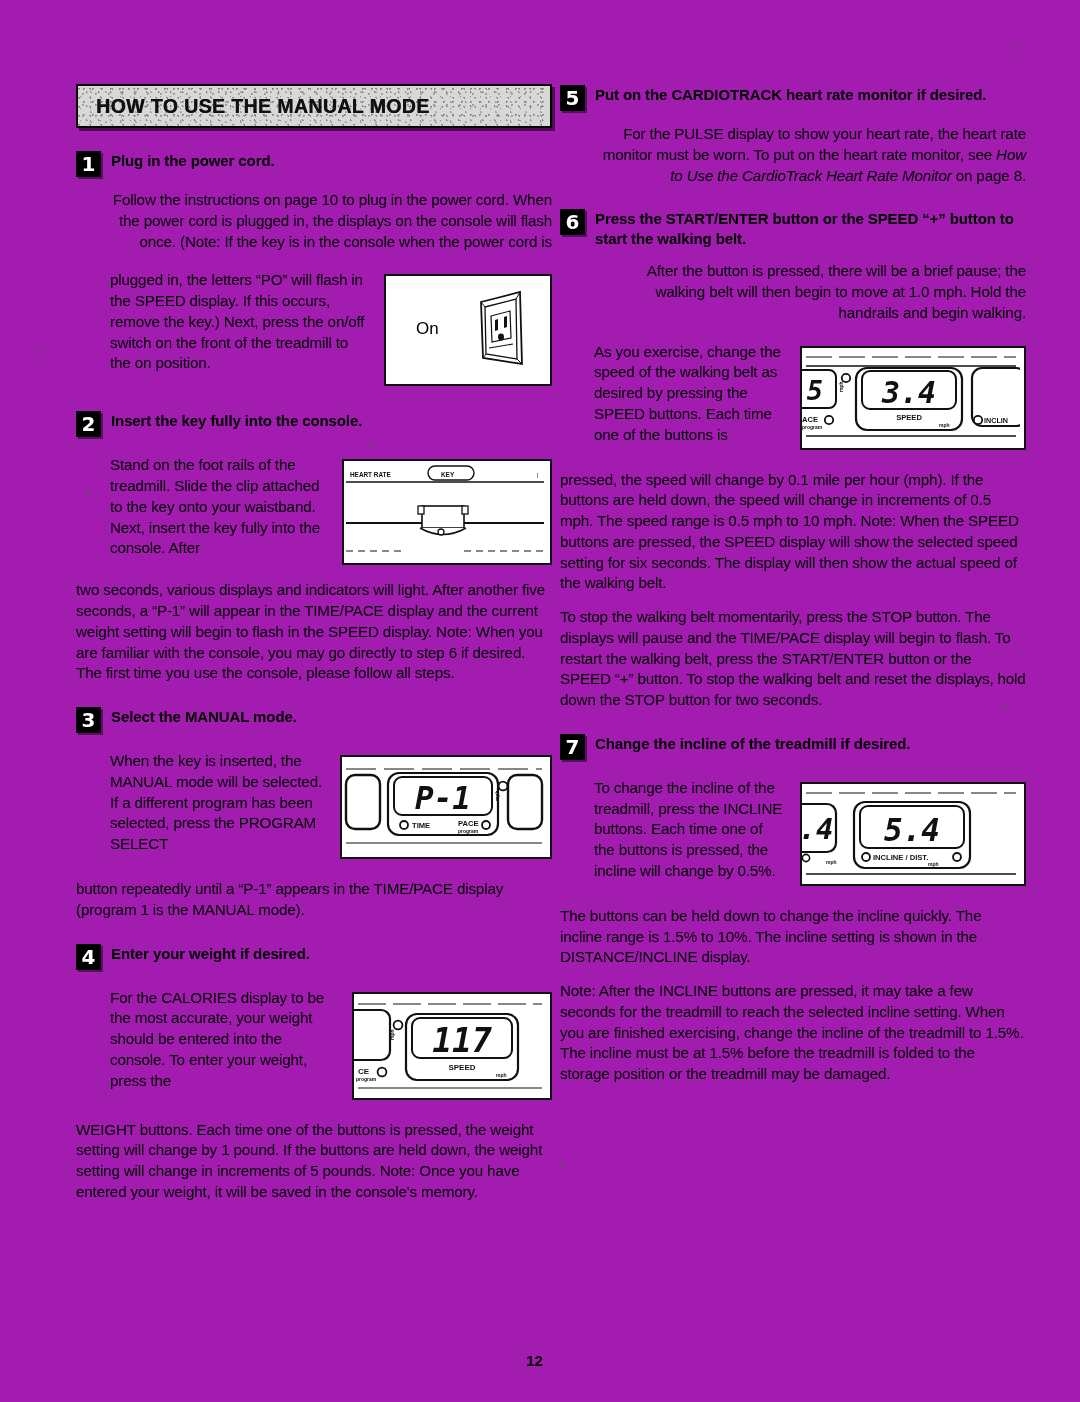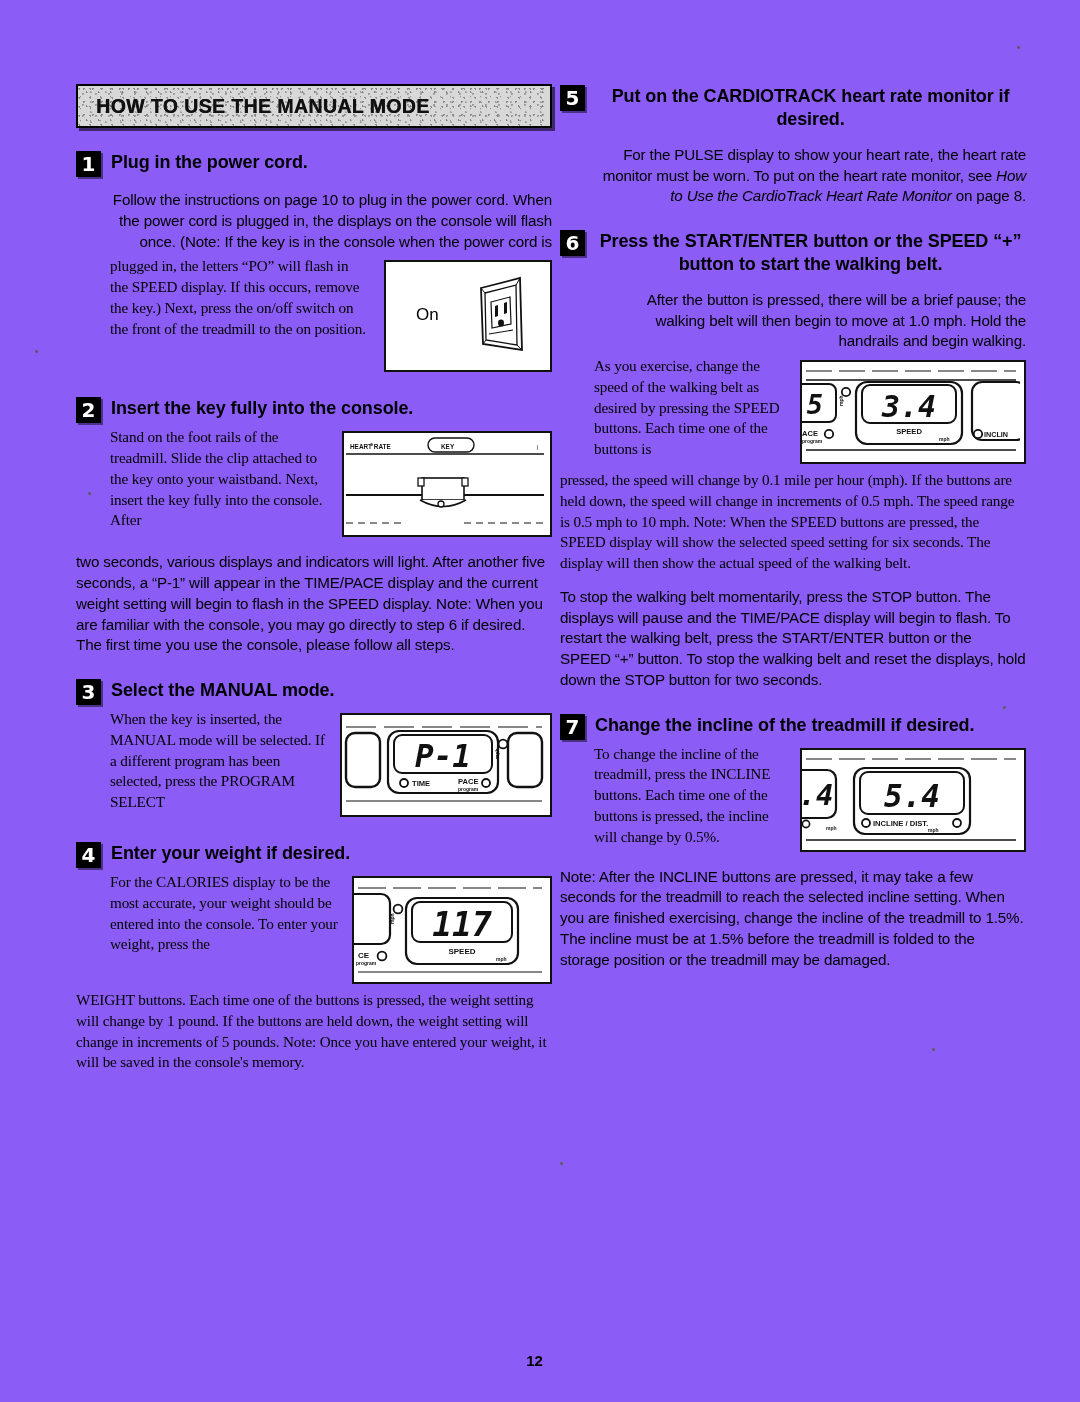--- a/index.html
+++ b/index.html
@@ -6,21 +6,21 @@
   body{
     width:1080px;height:1402px;
     background:#ffffff;
     font-family:"Liberation Sans", sans-serif;
     color:#000;
     position:relative;
     overflow:hidden;
   }
   .page{
     position:absolute;inset:0;
-    background:#8b5cf6;
+    background:#a21caf;
   }
   
   .col{
     position:absolute;
     top:84px;
   }
   .col-left{left:76px;width:476px;}
   .col-right{left:560px;width:466px;}
 
   
@@ -68,37 +68,36 @@
     font-weight:bold;
     font-size:20px;
     line-height:26px;
     text-align:center;
     font-family:"DejaVu Sans", sans-serif;
     box-shadow:2px 2px 0 0 rgba(0,0,0,0.45);
     margin-top:1px;
   }
   .step-title{
     font-weight:bold;
-    font-size:18px;
+    font-size:15px;
     line-height:1.30;
     letter-spacing:-0.1px;
     padding-top:1px;
-    text-align:center;
   }
 
   
   p.body{
     font-size:15.2px;
     line-height:1.365;
     margin:13px 0 0 0;
     letter-spacing:-0.15px;
     text-align:left;
   }
   p.body.indent{margin-left:34px;text-align:right;}
-  p.tight{margin-top:4px;font-family:Liberation Serif, serif;}
+  p.tight{margin-top:18px;}
   .wrap-block{margin-left:34px;}
   em{font-style:italic;}
   strong{font-weight:normal;}
 
   
   .fig-float{
     float:right;
     margin:4px 0 2px 14px;
     shape-margin:6px;
   }
@@ -218,20 +217,21 @@
             <text x="116" y="76" font-family="Liberation Sans, sans-serif" font-size="5" font-weight="bold" fill="#111">program</text>
             <circle cx="144" cy="68" r="4" fill="#fff" stroke="#111" stroke-width="1.8"></circle>
             <circle cx="161" cy="29" r="4.4" fill="#fff" stroke="#111" stroke-width="1.8"></circle>
             <text x="157" y="44" font-family="Liberation Sans, sans-serif" font-size="5" font-weight="bold" fill="#111" transform="rotate(-90 157 44)">mph</text>
             <line x1="4" y1="86" x2="200" y2="86" stroke="#111" stroke-width="1.2"></line>
           </svg>
         </div>
       </div>
       <p class="body tight">When the key is inserted, the MANUAL mode will be selected. If a different program has been selected, press the PROGRAM SELECT</p>
     </div>
+    <p class="body tight">button repeatedly until a “P-1” appears in the TIME/PACE display (program 1 is the MANUAL mode).</p>
 
     <div class="step">
       <div class="step-num">4</div>
       <div class="step-title">Enter your weight if desired.</div>
     </div>
     <div class="clearfix wrap-block">
       <div class="fig-float">
         <div class="figbox fig-weight">
           <svg width="192" height="100" viewBox="0 0 192 100">
             <line x1="4" y1="10" x2="188" y2="10" stroke="#111" stroke-width="1.2" stroke-dasharray="28 7"></line>
@@ -318,20 +318,21 @@
             <circle cx="64" cy="73" r="4" fill="#fff" stroke="#111" stroke-width="1.8"></circle>
             <text x="71" y="76" font-family="Liberation Sans, sans-serif" font-size="7.6" font-weight="bold" fill="#111">INCLINE / DIST.</text>
             <circle cx="155" cy="73" r="4" fill="#fff" stroke="#111" stroke-width="1.8"></circle>
             <text x="126" y="82" font-family="Liberation Sans, sans-serif" font-size="5" font-weight="bold" fill="#111">mph</text>
             <line x1="4" y1="90" x2="214" y2="90" stroke="#111" stroke-width="1.4"></line>
           </svg>
         </div>
       </div>
       <p class="body tight">To change the incline of the treadmill, press the INCLINE buttons. Each time one of the buttons is pressed, the incline will change by 0.5%.</p>
     </div>
+    <p class="body tight">The buttons can be held down to change the incline quickly. The incline range is 1.5% to 10%. The incline setting is shown in the DISTANCE/INCLINE display.</p>
     <p class="body"><span>Note: After the INCLINE buttons are pressed, it may take a few seconds for the treadmill to reach the selected incline setting. </span><strong>When you are finished exercising, change the incline of the treadmill to 1.5%. The incline must be at 1.5% before the treadmill is folded to the storage position or the treadmill may be damaged.</strong></p>
   </div>
 
   <div class="pagenum">12</div>
 
   <div class="speck" style="left:35px;top:350px;width:3px;height:3px;"></div>
   <div class="speck" style="left:88px;top:492px;width:3px;height:3px;"></div>
   <div class="speck" style="left:370px;top:443px;width:3px;height:3px;"></div>
   <div class="speck" style="left:1017px;top:46px;width:3px;height:3px;"></div>
   <div class="speck" style="left:1003px;top:706px;width:3px;height:3px;"></div>

